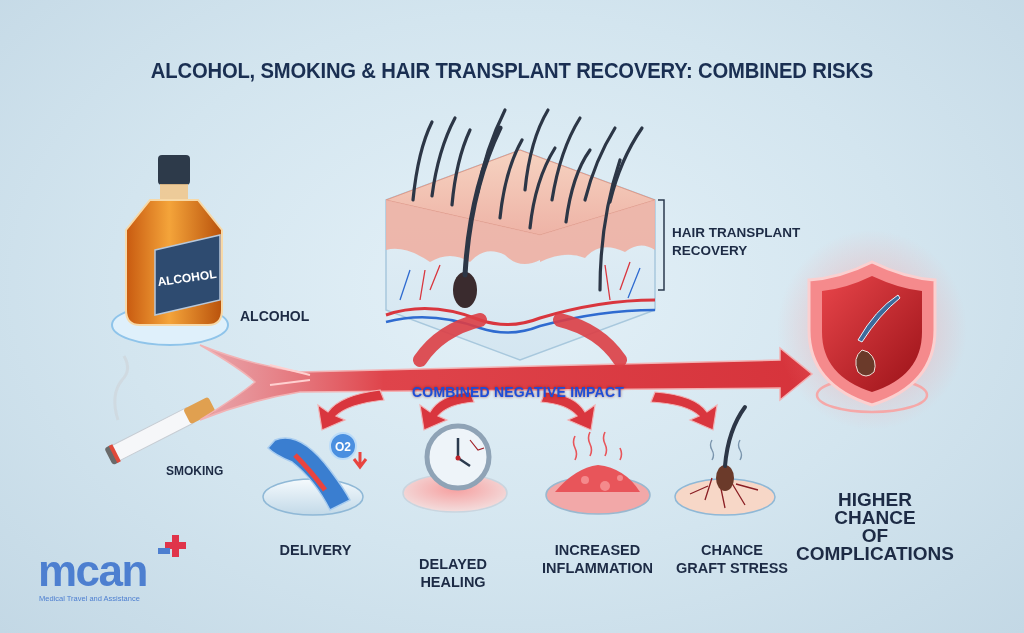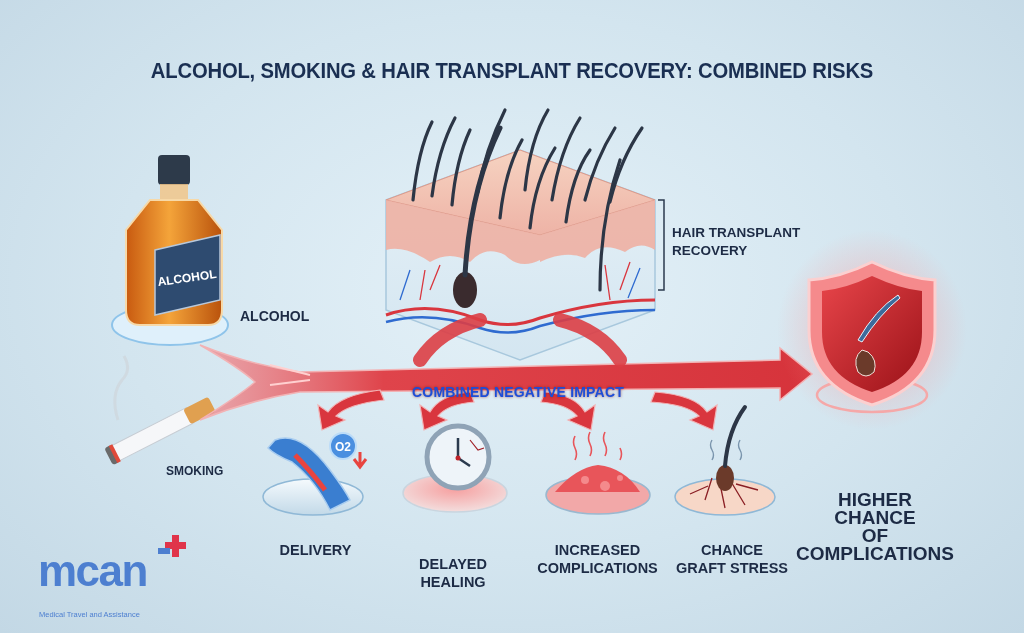--- a/index.html
+++ b/index.html
@@ -19,21 +19,21 @@
   }
   .label.center { text-align:center; }
   .impact-text {
     left:412px; top:384px; color:#1d4ed8; font-size:14px; font-weight:bold;
     letter-spacing:0.2px; text-shadow:0 0 3px rgba(120,0,0,.6);text-align:center;
   }
   .logo-word {
     left:38px; top:549px; font-size:44px; font-weight:bold; color:#4d7fd0;
     letter-spacing:-1.5px; line-height:44px;
   }
-  .logo-sub { left:39px; top:610px; font-size:7.5px; color:#4d7fd0; }
+  .logo-sub { left:39px; top:594px; font-size:7.5px; color:#4d7fd0; }
   svg { position:absolute; left:0; top:0; }
 </style>
 </head>
 <body>
 
 <svg width="1024" height="633" viewBox="0 0 1024 633">
   <defs>
     <linearGradient id="arrowGrad" x1="0" y1="0" x2="1" y2="0">
       <stop offset="0" stop-color="#f08a8e" stop-opacity="0.7"></stop>
       <stop offset="0.3" stop-color="#df444b"></stop>
@@ -196,21 +196,21 @@
 
 <div class="abs label center" style="left:243px;top:541px;width:145px;">
   <div>DELIVERY</div>
 </div>
 <div class="abs label center" style="left:408px;top:539px;width:90px;margin-top:16px;">
   <div>DELAYED</div>
   <div>HEALING</div>
 </div>
 <div class="abs label center" style="left:530px;top:541px;width:135px;">
   <div>INCREASED</div>
-  <div>COMPLICATIONS</div>
+  <div>INFLAMMATION</div>
 </div>
 <div class="abs label center" style="left:667px;top:541px;width:130px;">
   <div>CHANCE</div>
   <div>GRAFT STRESS</div>
 </div>
 
 <div class="abs label center" style="left:795px;top:449px;width:160px;font-size:19px;margin-top:42px;">
   <div>HIGHER CHANCE</div>
   <div>OF COMPLICATIONS</div>
 </div>

